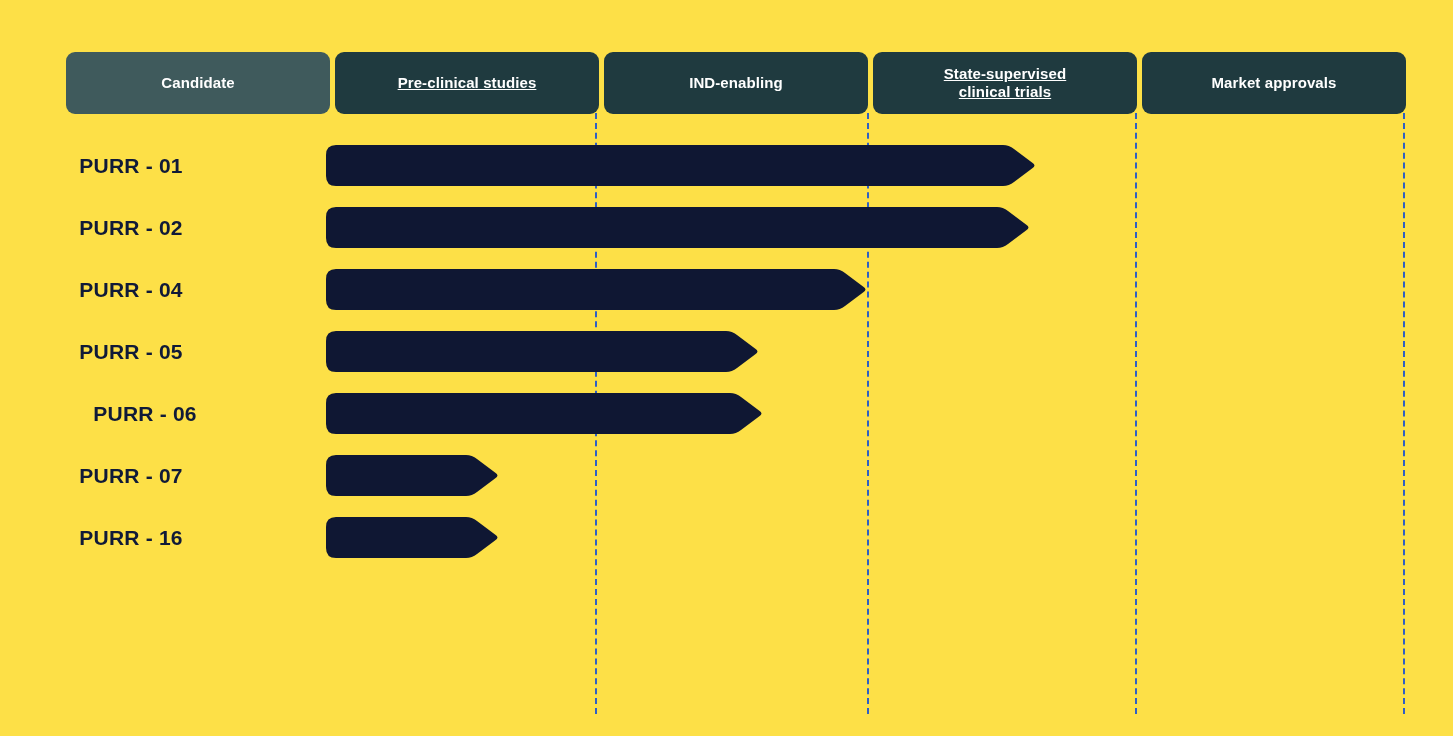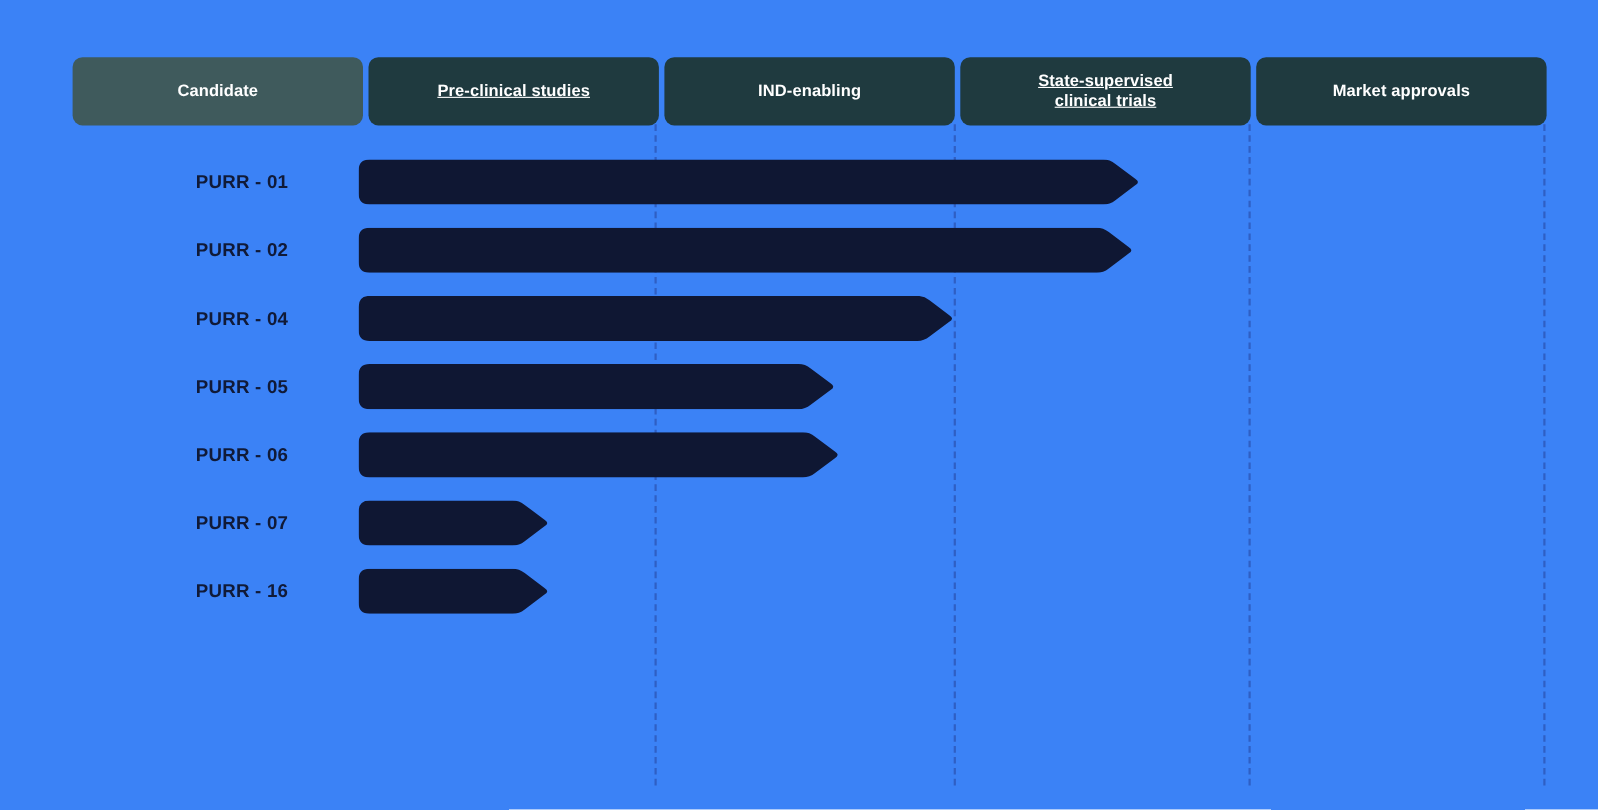--- a/index.html
+++ b/index.html
@@ -10,21 +10,21 @@
     height: 736px;
     background: #ffffff;
     font-family: "Liberation Sans", sans-serif;
     overflow: hidden;
   }
 
   #stage {
     position: relative;
     width: 1453px;
     height: 736px;
-    background: #3b82f6;
+    background: #fde047;
   }
 
   
   .divider {
     position: absolute;
     top: 113px;
     width: 0;
     height: 601px;
     border-left: 2px dashed #2f5fc4;
   }
@@ -70,23 +70,23 @@
     height: 62px;
   }
 
   .row-label {
     position: absolute;
     left: 0;
     top: 0;
     width: 300px;
     height: 41px;
     line-height: 41px;
-    text-align: right;
+    text-align: center;
     padding-right: 38px;
-    font-size: 17px;
+    font-size: 21px;
     font-weight: bold;
     color: #101a38;
     letter-spacing: .2px;
     white-space: nowrap;
   }
 
   .bar-wrap {
     position: absolute;
     top: 0;
     height: 41px;

